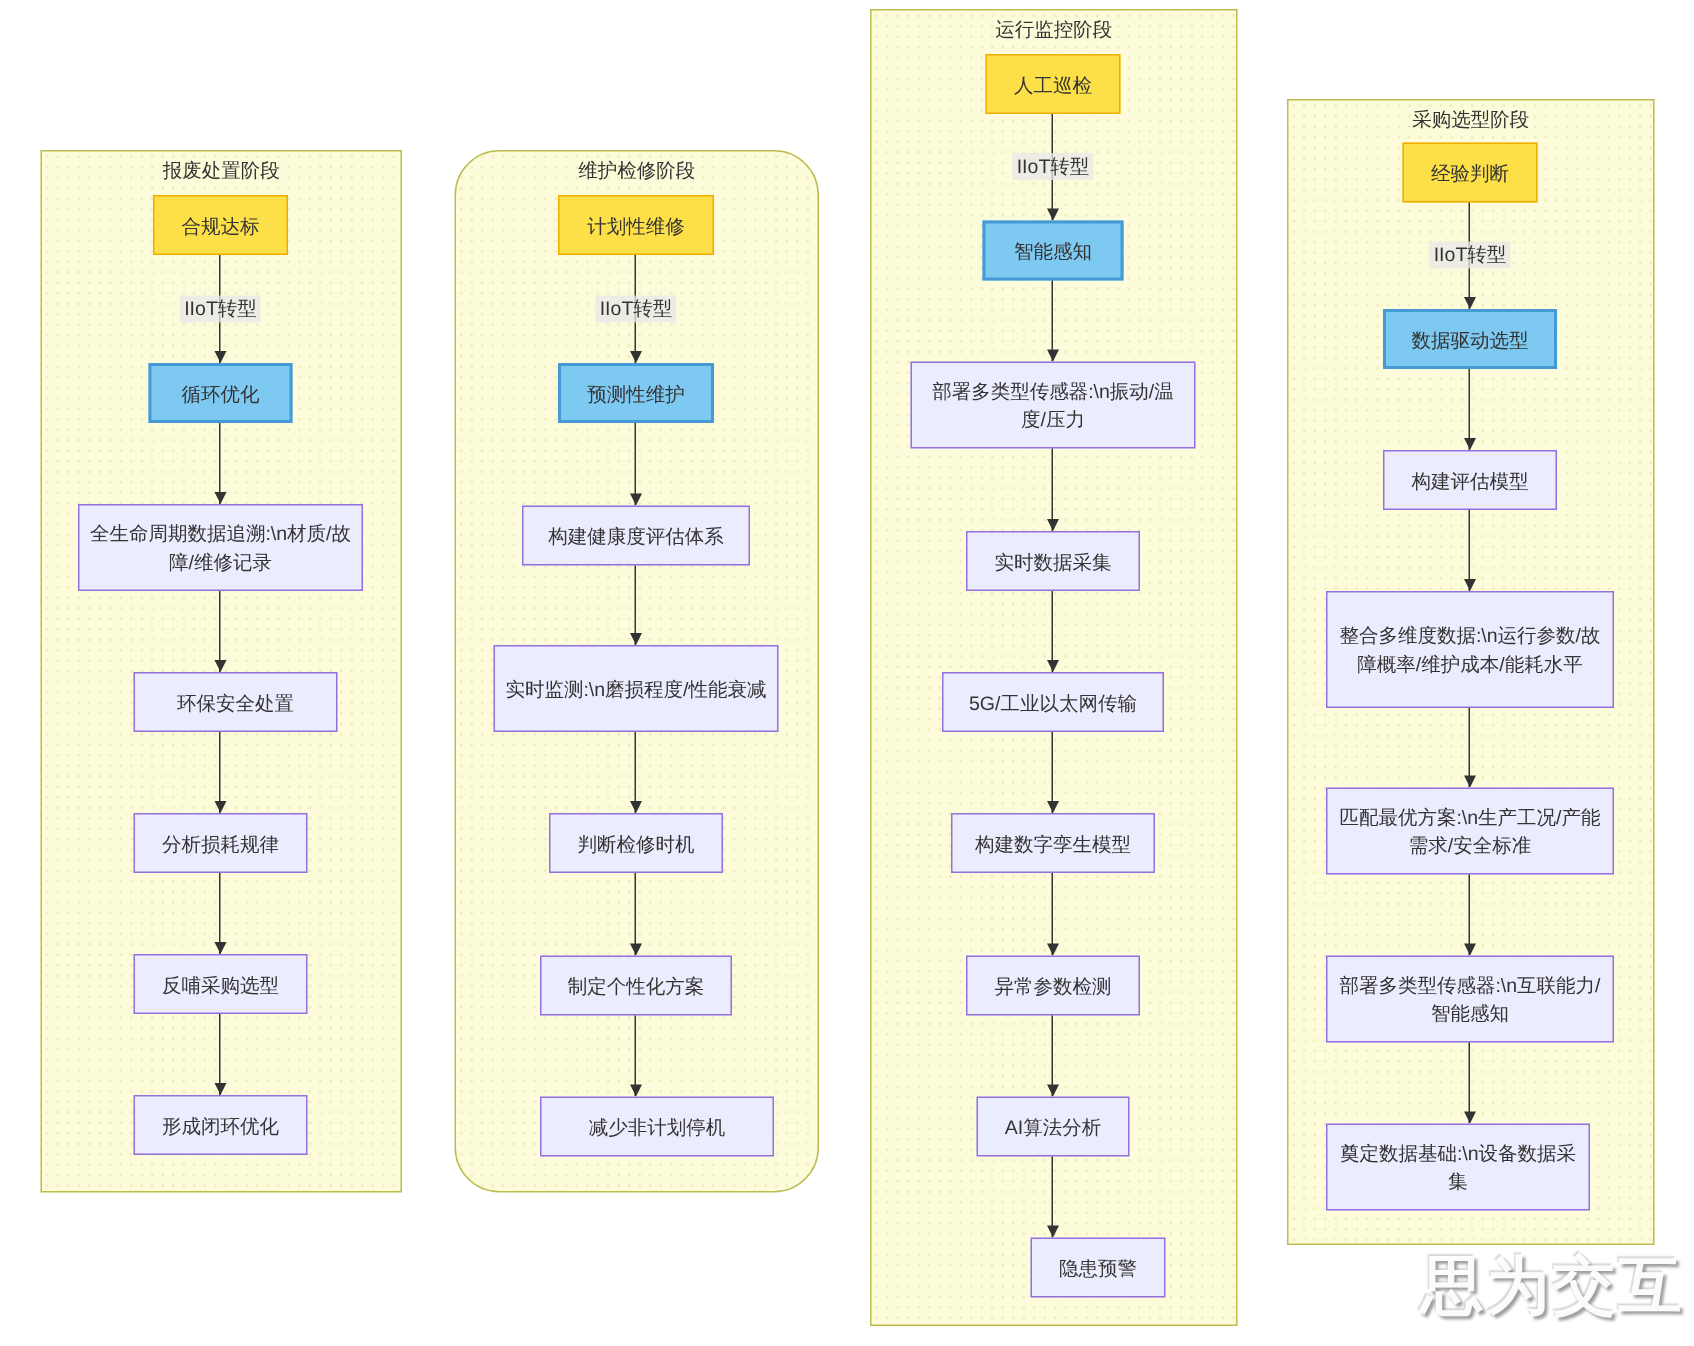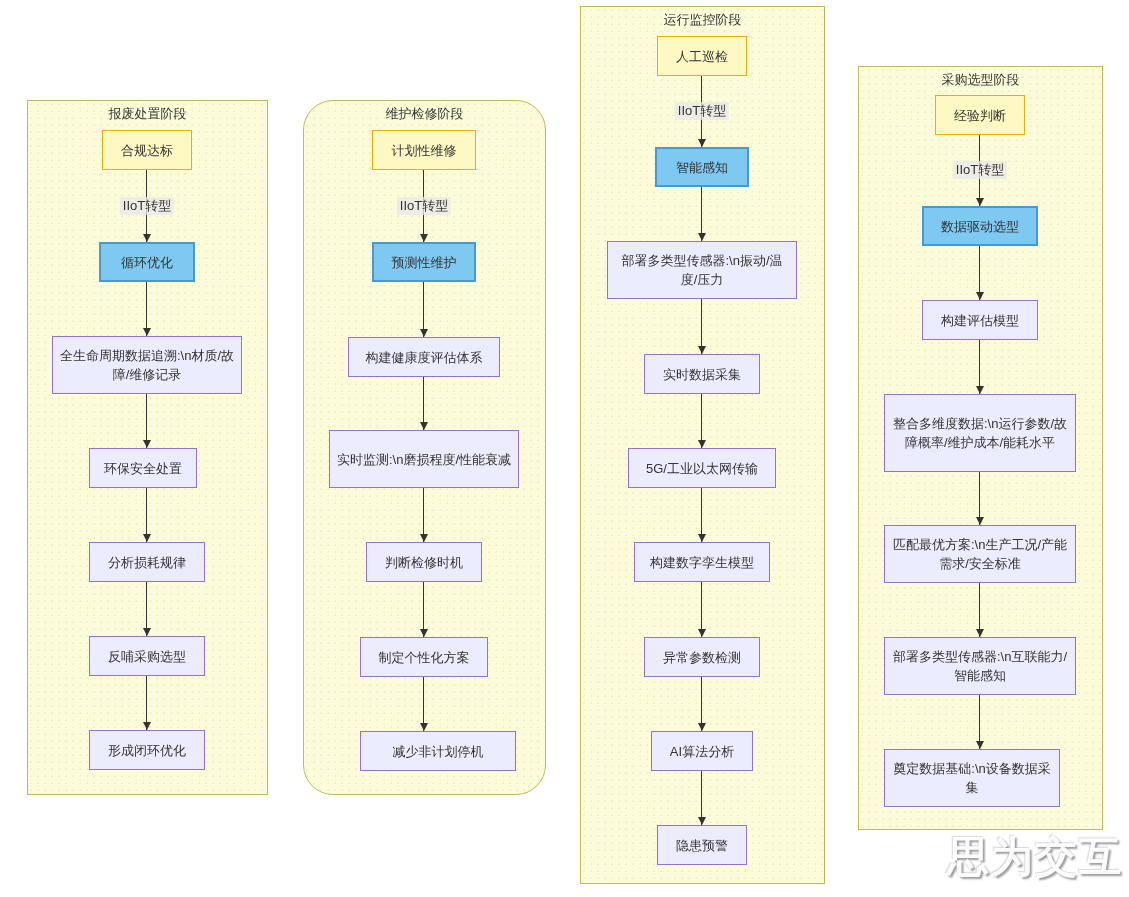--- a/index.html
+++ b/index.html
@@ -18,21 +18,21 @@
   .cluster-title {
     position:absolute; top:4px; left:0; right:0;
     text-align:center; font-size:13px; color:#333;
   }
   .node {
     position:absolute; box-sizing:border-box;
     display:flex; align-items:center; justify-content:center;
     text-align:center; font-size:13px; line-height:19px;
     color:#333; padding:2px 6px; word-break:break-all;
   }
-  .start     { background:#fef9c3; border:1px solid #f0ad00; }
+  .start     { background:#fde047; border:1px solid #f0ad00; }
   .transform { background:#7ec9f1; border:2px solid #459ad5; }
   .process   { background:#ececff; border:1.5px solid #9370db; }
   .arrow { position:absolute; width:0; border-left:1.5px solid #333; }
   .arrow::after {
     content:""; position:absolute; bottom:0; left:-4.5px;
     width:0; height:0;
     border-left:4px solid transparent; border-right:4px solid transparent;
     border-top:8px solid #333;
   }
   .edge-label {
@@ -55,21 +55,21 @@
   <div class="cluster" style="left:27px; top:100px; width:241px; height:695px;">
     <div class="cluster-title">报废处置阶段</div>
   </div>
   <div class="node start" style="left:102px; top:130px; width:90px; height:40px;">合规达标</div>
   <div class="arrow" style="left:146px; top:170px; height:72px;"></div>
   <div class="edge-label" style="left:147px; top:197px;">IIoT转型</div>
   <div class="node transform" style="left:99px; top:242px; width:96px; height:40px;">循环优化</div>
   <div class="arrow" style="left:146px; top:282px; height:54px;"></div>
   <div class="node process" style="left:52px; top:336px; width:190px; height:58px;">全生命周期数据追溯:\n材质/故障/维修记录</div>
   <div class="arrow" style="left:146px; top:394px; height:54px;"></div>
-  <div class="node process" style="left:89px; top:448px; width:108px; height:40px;">环保安全处置</div>
+  <div class="node process" style="left:89px; top:448px; width:136px; height:40px;">环保安全处置</div>
   <div class="arrow" style="left:146px; top:488px; height:54px;"></div>
   <div class="node process" style="left:89px; top:542px; width:116px; height:40px;">分析损耗规律</div>
   <div class="arrow" style="left:146px; top:582px; height:54px;"></div>
   <div class="node process" style="left:89px; top:636px; width:116px; height:40px;">反哺采购选型</div>
   <div class="arrow" style="left:146px; top:676px; height:54px;"></div>
   <div class="node process" style="left:89px; top:730px; width:116px; height:40px;">形成闭环优化</div>
 
   <div class="cluster" style="left:303px; top:100px; width:243px; height:695px;border-radius:30px;">
     <div class="cluster-title">维护检修阶段</div>
   </div>
@@ -101,21 +101,21 @@
   <div class="node process" style="left:644px; top:354px; width:116px; height:40px;">实时数据采集</div>
   <div class="arrow" style="left:701px; top:394px; height:54px;"></div>
   <div class="node process" style="left:628px; top:448px; width:148px; height:40px;">5G/工业以太网传输</div>
   <div class="arrow" style="left:701px; top:488px; height:54px;"></div>
   <div class="node process" style="left:634px; top:542px; width:136px; height:40px;">构建数字孪生模型</div>
   <div class="arrow" style="left:701px; top:582px; height:55px;"></div>
   <div class="node process" style="left:644px; top:637px; width:116px; height:40px;">异常参数检测</div>
   <div class="arrow" style="left:701px; top:677px; height:54px;"></div>
   <div class="node process" style="left:651px; top:731px; width:102px; height:40px;">AI算法分析</div>
   <div class="arrow" style="left:701px; top:771px; height:54px;"></div>
-  <div class="node process" style="left:657px; top:825px; width:90px; height:40px;">隐患预警</div>
+  <div class="node process" style="left:687px; top:825px; width:90px; height:40px;">隐患预警</div>
 
   <div class="cluster" style="left:858px; top:66px; width:245px; height:764px;">
     <div class="cluster-title">采购选型阶段</div>
   </div>
   <div class="node start" style="left:935px; top:95px; width:90px; height:40px;">经验判断</div>
   <div class="arrow" style="left:979px; top:135px; height:71px;"></div>
   <div class="edge-label" style="left:980px; top:161px;">IIoT转型</div>
   <div class="node transform" style="left:922px; top:206px; width:116px; height:40px;">数据驱动选型</div>
   <div class="arrow" style="left:979px; top:246px; height:54px;"></div>
   <div class="node process" style="left:922px; top:300px; width:116px; height:40px;">构建评估模型</div>

